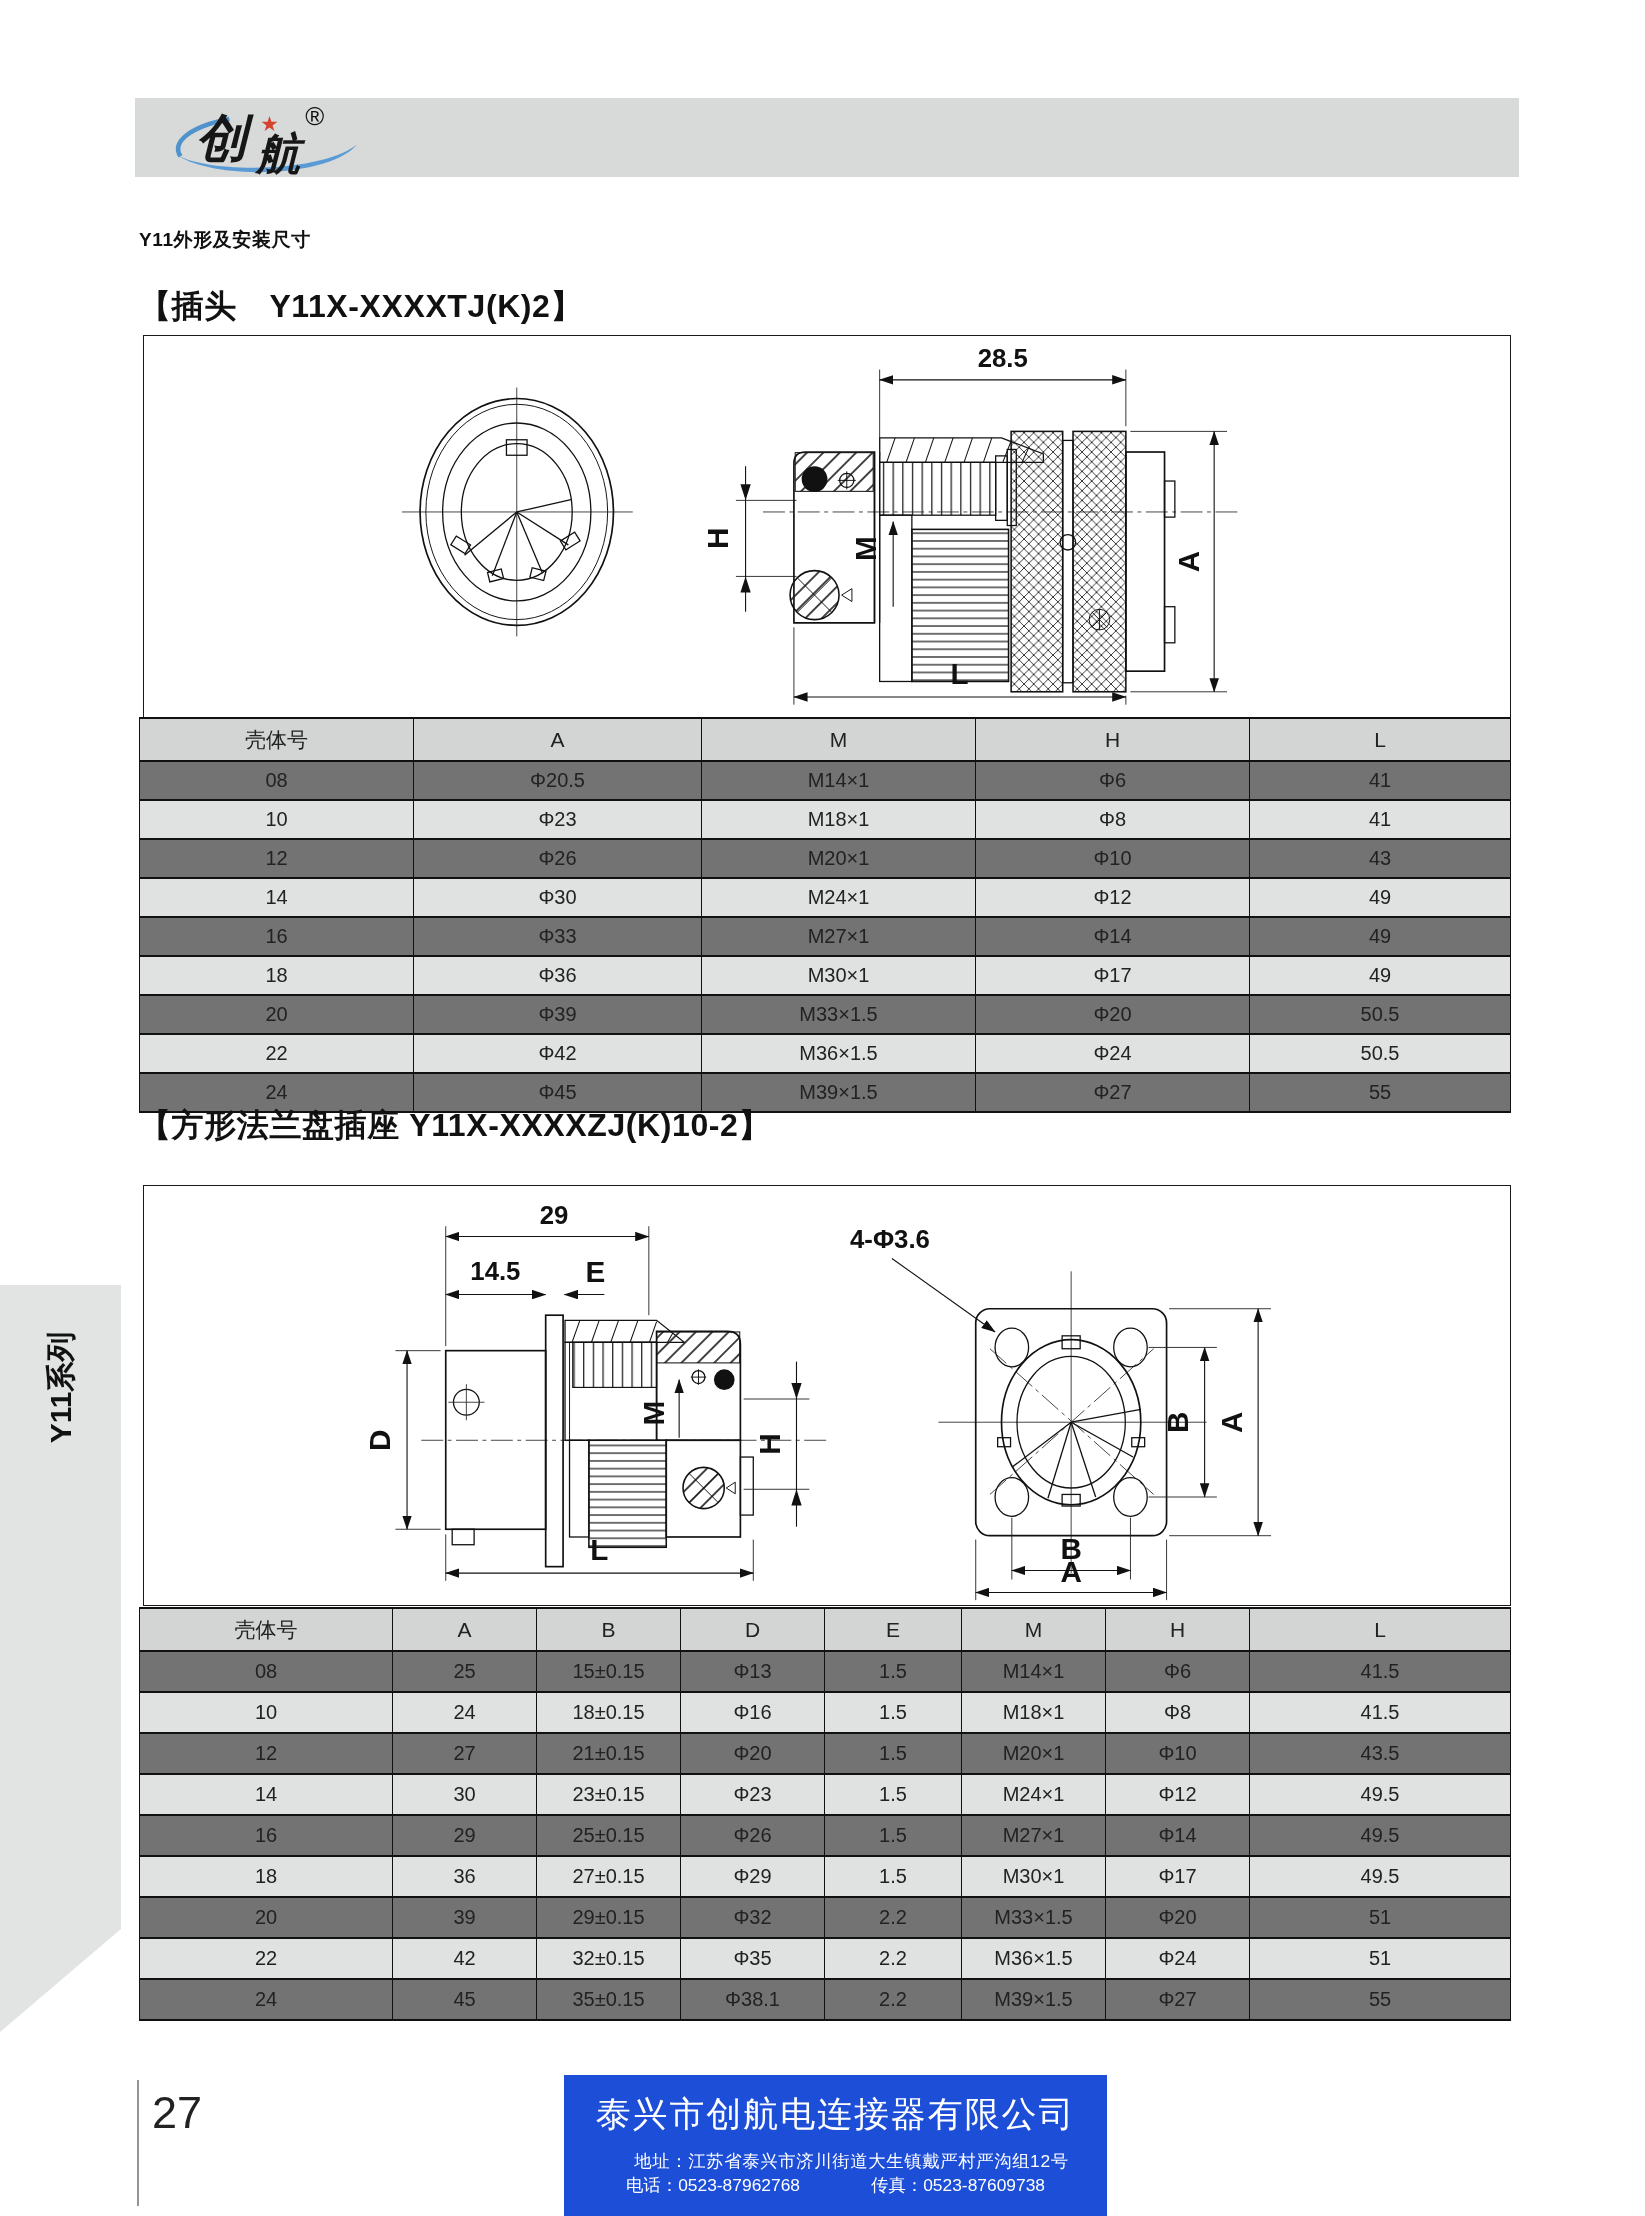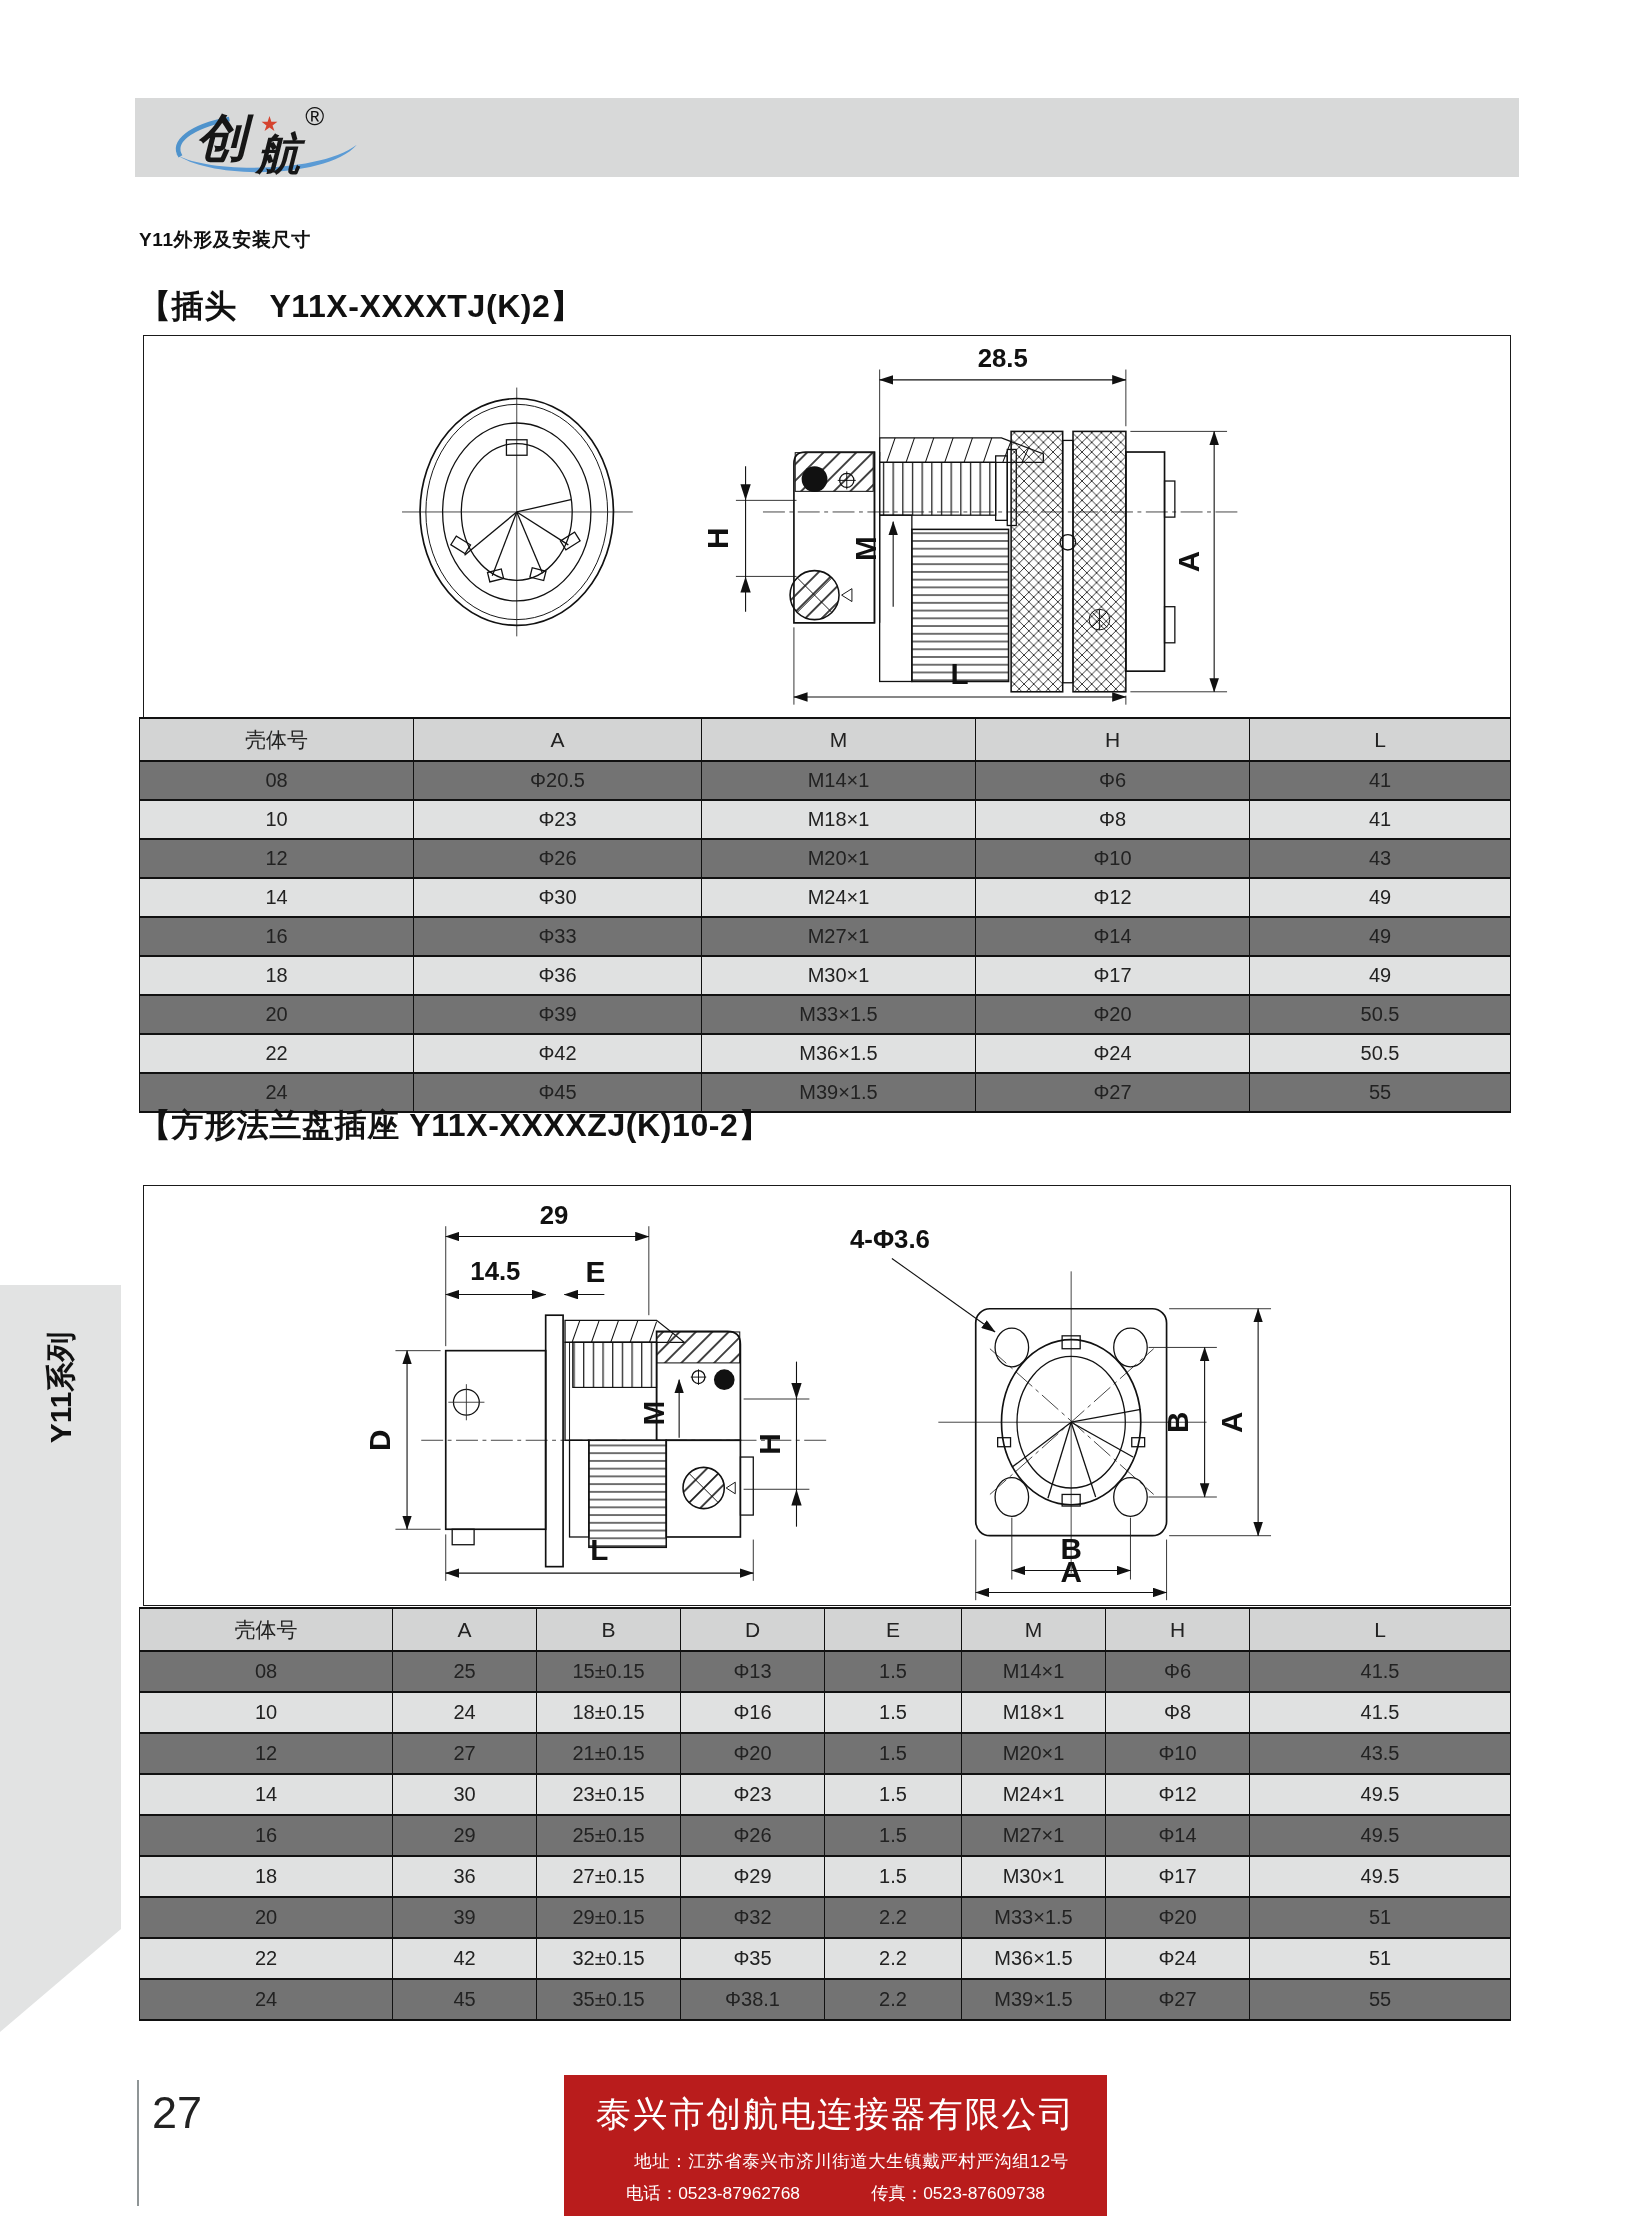--- a/index.html
+++ b/index.html
@@ -50,25 +50,25 @@
   
   .sidebar-tab{position:absolute;left:0;top:1285px;width:121px;height:747px;background:#e2e3e3;
                clip-path:polygon(0 0,100% 0,100% 644px,0 100%);}
   .sidebar-label{position:absolute;left:6.4px;top:6.4px;width:110px;height:193px;
                  display:flex;align-items:center;justify-content:center;}
   .sidebar-label span{transform:rotate(-90deg);white-space:nowrap;font-size:30px;font-weight:bold;color:#111;}
 
   
   .page-num{position:absolute;left:152px;top:2087px;font-size:45px;font-weight:500;color:#222;}
   .footer-rule{position:absolute;left:137px;top:2080px;width:1.9px;height:126px;background:#8f9596;}
-  .footer-box{position:absolute;left:564px;top:2075px;width:543px;height:141px;background:#b91c1c;
+  .footer-box{position:absolute;left:564px;top:2075px;width:543px;height:141px;background:#1d4ed8;
               color:#fff;text-align:center;}
   .company{margin-top:15.5px;font-size:35px;letter-spacing:1.9px;font-weight:500;}
   .address{margin-top:11.6px;font-size:17.4px;letter-spacing:0.6px;padding-left:32px;}
-  .contact{margin-top:8px;font-size:17.4px;display:flex;justify-content:center;gap:71px;}
+  .contact{margin-top:0;font-size:17.4px;display:flex;justify-content:center;gap:71px;}
 </style>
 </head>
 <body>
 
 <div class="page">
 
   <div class="header-bar">
     <svg class="logo" width="206" height="76" viewBox="0 0 320 118">
       <path d="M16 82 C 58 112 238 114 298 68 C 254 120 72 124 16 82 Z" fill="#5b9bd5"></path>
       <path d="M100 28 C 38 40 10 64 24 86" stroke="#4f93cc" stroke-width="7" fill="none"></path>

